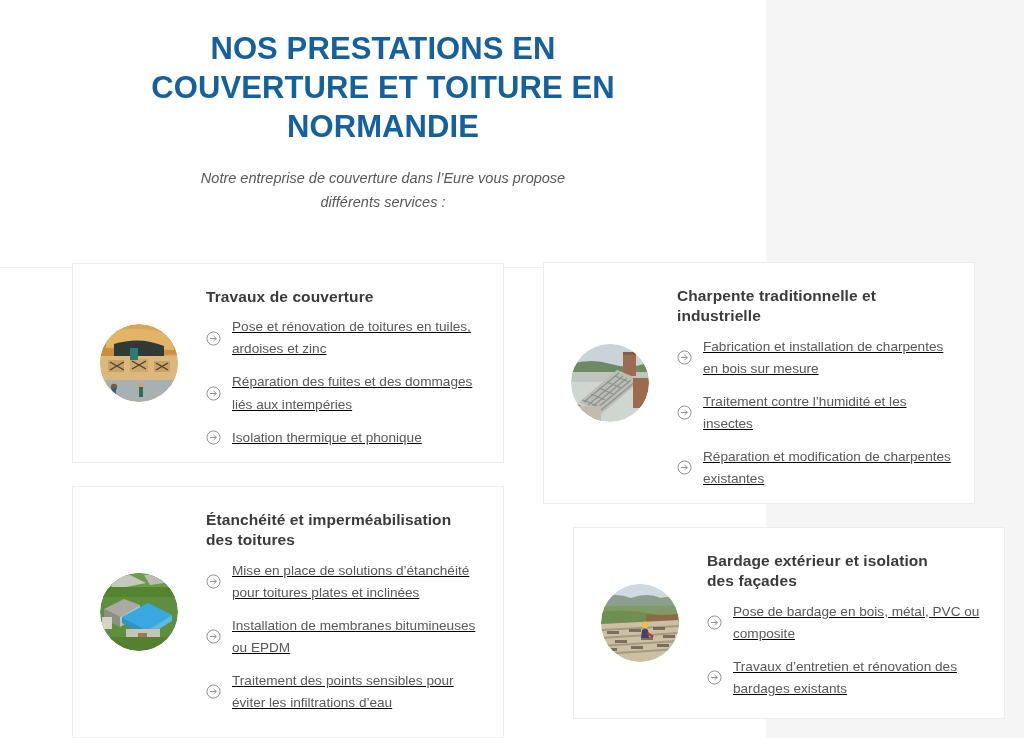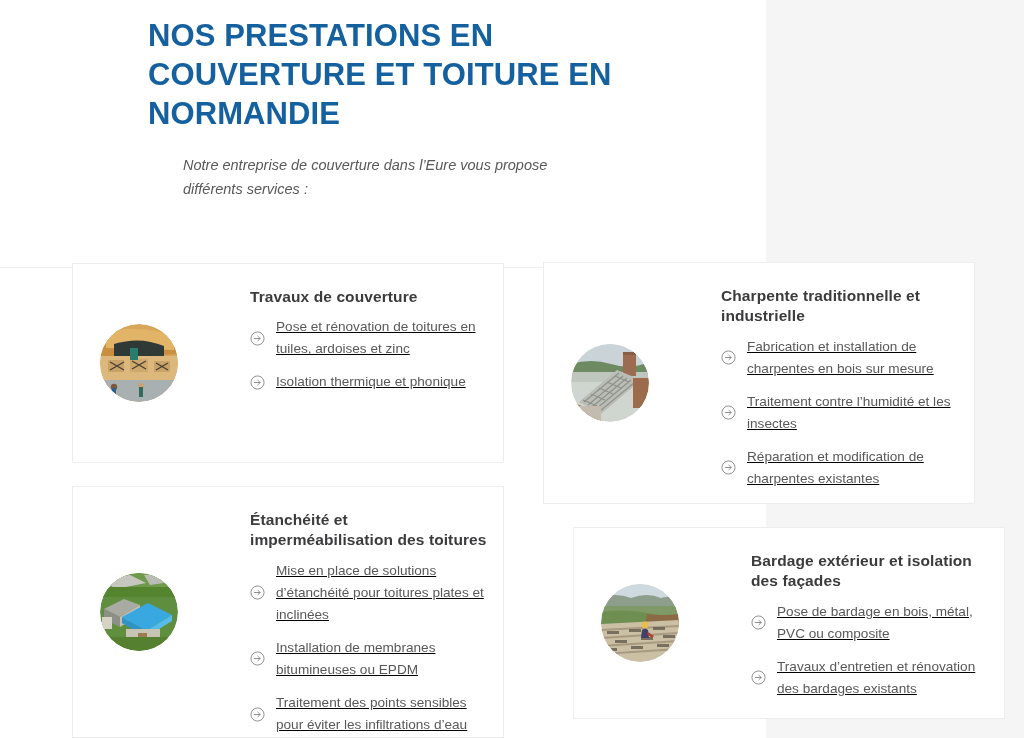--- a/index.html
+++ b/index.html
@@ -38,21 +38,22 @@
     background: #eeeeee;
     z-index: 0;
   }
 
   
   .header {
     position: absolute;
     left: 0; top: 0;
     width: 766px;
     z-index: 2;
-    padding-top: 17px;
+    padding-top: 30px;
+    text-align: center;
   }
   .page-title {
     margin: 0 auto;
     width: 470px;
     font-size: 31px;
     line-height: 1.25;
     font-weight: bold;
     letter-spacing: 0.1px;
     color: #15619f;
     text-transform: uppercase;
@@ -68,21 +69,20 @@
   }
 
   
   .card {
     position: absolute;
     background: #ffffff;
     border: 1px solid #ededed;
     z-index: 3;
     display: flex;
     align-items: flex-start;
-    gap: 44px;
   }
   .card-1 { left: 72px;  top: 263px; width: 432px; height: 200px; }
   .card-2 { left: 543px; top: 262px; width: 432px; height: 242px; }
   .card-3 { left: 72px;  top: 486px; width: 432px; height: 252px; }
   .card-4 { left: 573px; top: 527px; width: 432px; height: 192px; }
 
   .card-media {
     flex: 0 0 auto;
     display: flex;
     align-items: center;
@@ -194,20 +194,29 @@
       <h2 class="card-title">Travaux de couverture</h2>
       <ul class="bullets">
         <li class="bullet">
           <span class="bullet-icon">
             <svg width="15" height="15" viewBox="0 0 16 16" xmlns="http://www.w3.org/2000/svg" aria-hidden="true">
               <circle cx="8" cy="8" r="7" fill="none" stroke="#8a8a8c" stroke-width="1"></circle>
               <path d="M4.6 8 h6.2 M8.4 5.6 L10.9 8 L8.4 10.4" fill="none" stroke="#8a8a8c" stroke-width="1" stroke-linecap="round" stroke-linejoin="round"></path>
             </svg>
           </span>
           <span class="bullet-text">Pose et rénovation de toitures en tuiles, ardoises et zinc</span>
+        </li>
+        <li class="bullet">
+          <span class="bullet-icon">
+            <svg width="15" height="15" viewBox="0 0 16 16" xmlns="http://www.w3.org/2000/svg" aria-hidden="true">
+              <circle cx="8" cy="8" r="7" fill="none" stroke="#8a8a8c" stroke-width="1"></circle>
+              <path d="M4.6 8 h6.2 M8.4 5.6 L10.9 8 L8.4 10.4" fill="none" stroke="#8a8a8c" stroke-width="1" stroke-linecap="round" stroke-linejoin="round"></path>
+            </svg>
+          </span>
+          <span class="bullet-text">Réparation des fuites et des dommages liés aux intempéries</span>
         </li>
         <li class="bullet">
           <span class="bullet-icon">
             <svg width="15" height="15" viewBox="0 0 16 16" xmlns="http://www.w3.org/2000/svg" aria-hidden="true">
               <circle cx="8" cy="8" r="7" fill="none" stroke="#8a8a8c" stroke-width="1"></circle>
               <path d="M4.6 8 h6.2 M8.4 5.6 L10.9 8 L8.4 10.4" fill="none" stroke="#8a8a8c" stroke-width="1" stroke-linecap="round" stroke-linejoin="round"></path>
             </svg>
           </span>
           <span class="bullet-text">Isolation thermique et phonique</span>
         </li>

